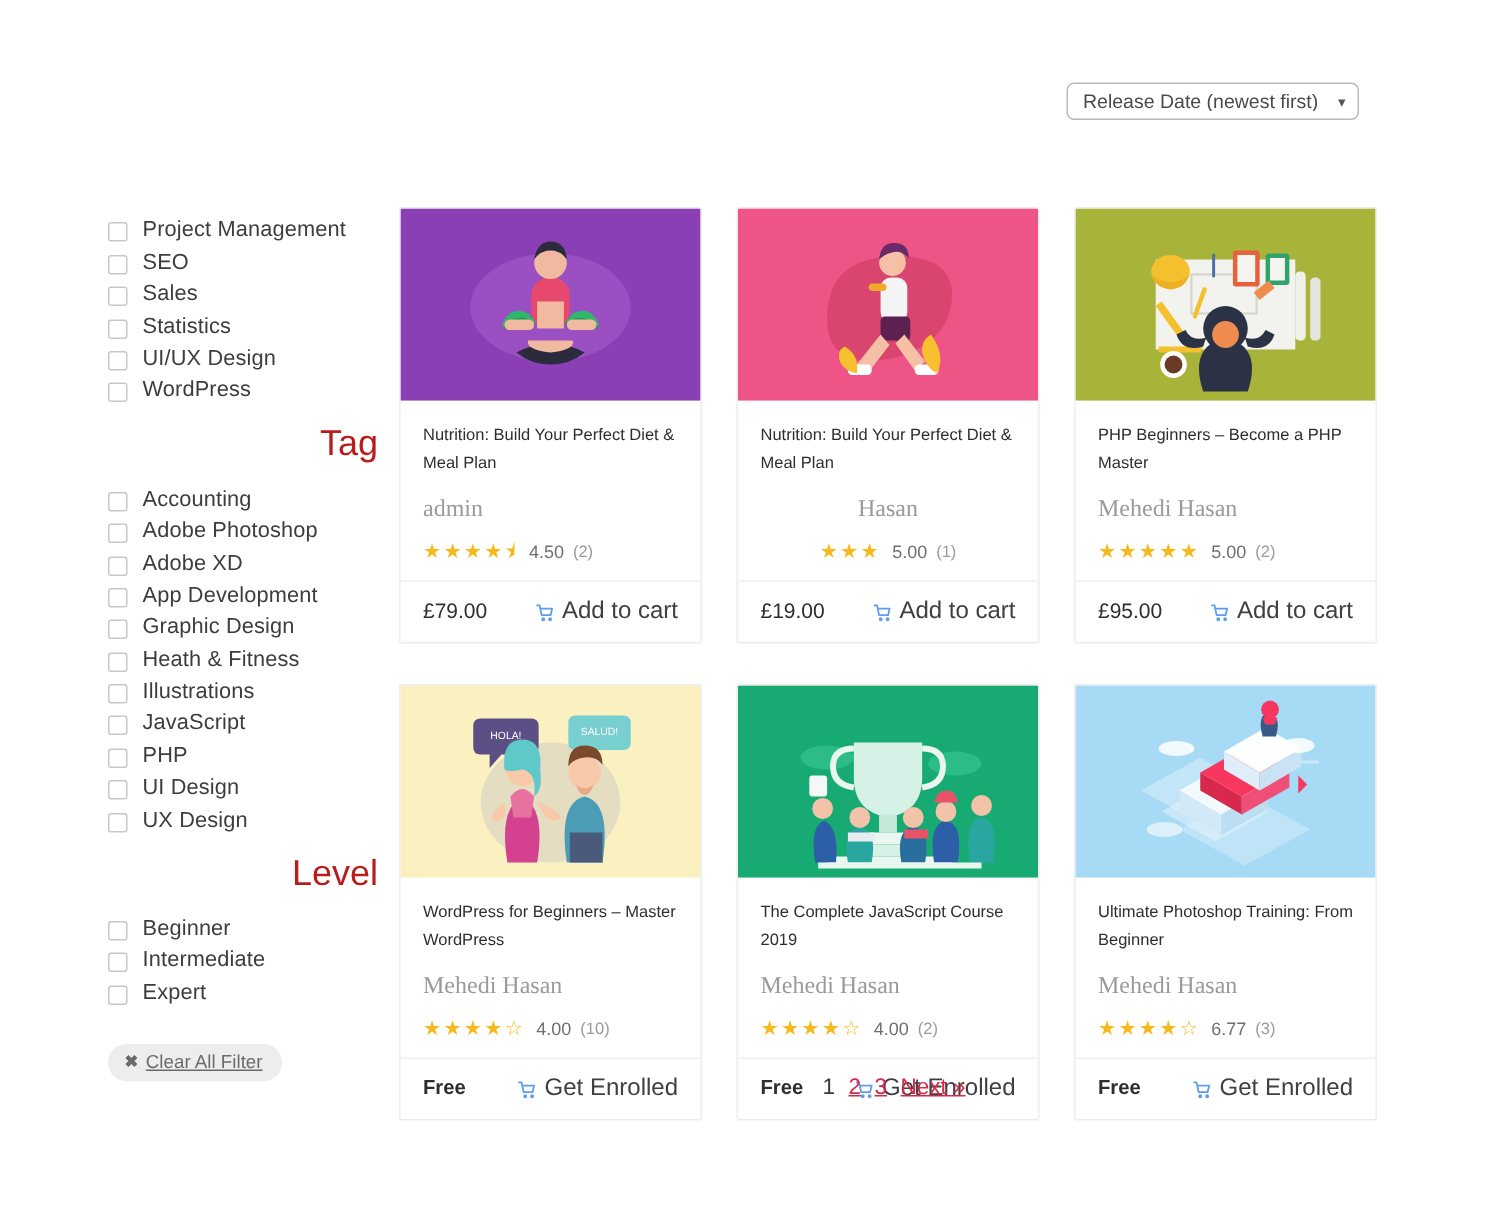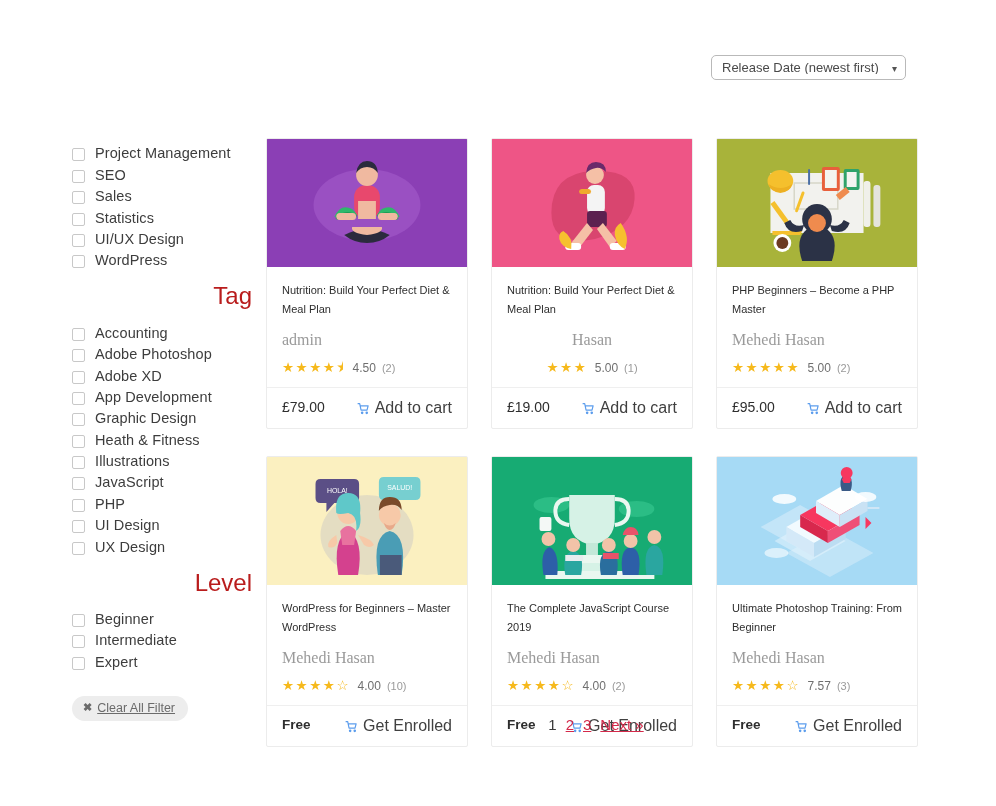--- a/index.html
+++ b/index.html
@@ -533,21 +533,21 @@
           <h4 class="card-title">Ultimate Photoshop Training: From Beginner</h4>
           <div class="card-author">Mehedi Hasan</div>
           <div class="card-rating">
             <span class="stars">
               <span class="star">★</span>
               <span class="star">★</span>
               <span class="star">★</span>
               <span class="star">★</span>
               <span class="star empty">☆</span>
             </span>
-            <span class="rating-num">7.57</span>
+            <span class="rating-num">6.77</span>
             <span class="rating-count">(3)</span>
           </div>
           <div class="card-foot">
             <span class="price">Free</span>
             <span class="cart-action">
               <span class="cart-icon">
                 <svg width="13" height="13" viewBox="0 0 24 24" fill="none" stroke="currentColor" stroke-width="2.2" stroke-linecap="round" stroke-linejoin="round">
                   <path d="M2 3h3l2.5 12h11l2-8H6"></path>
                   <circle cx="9.5" cy="20" r="1.3"></circle>
                   <circle cx="18" cy="20" r="1.3"></circle>

